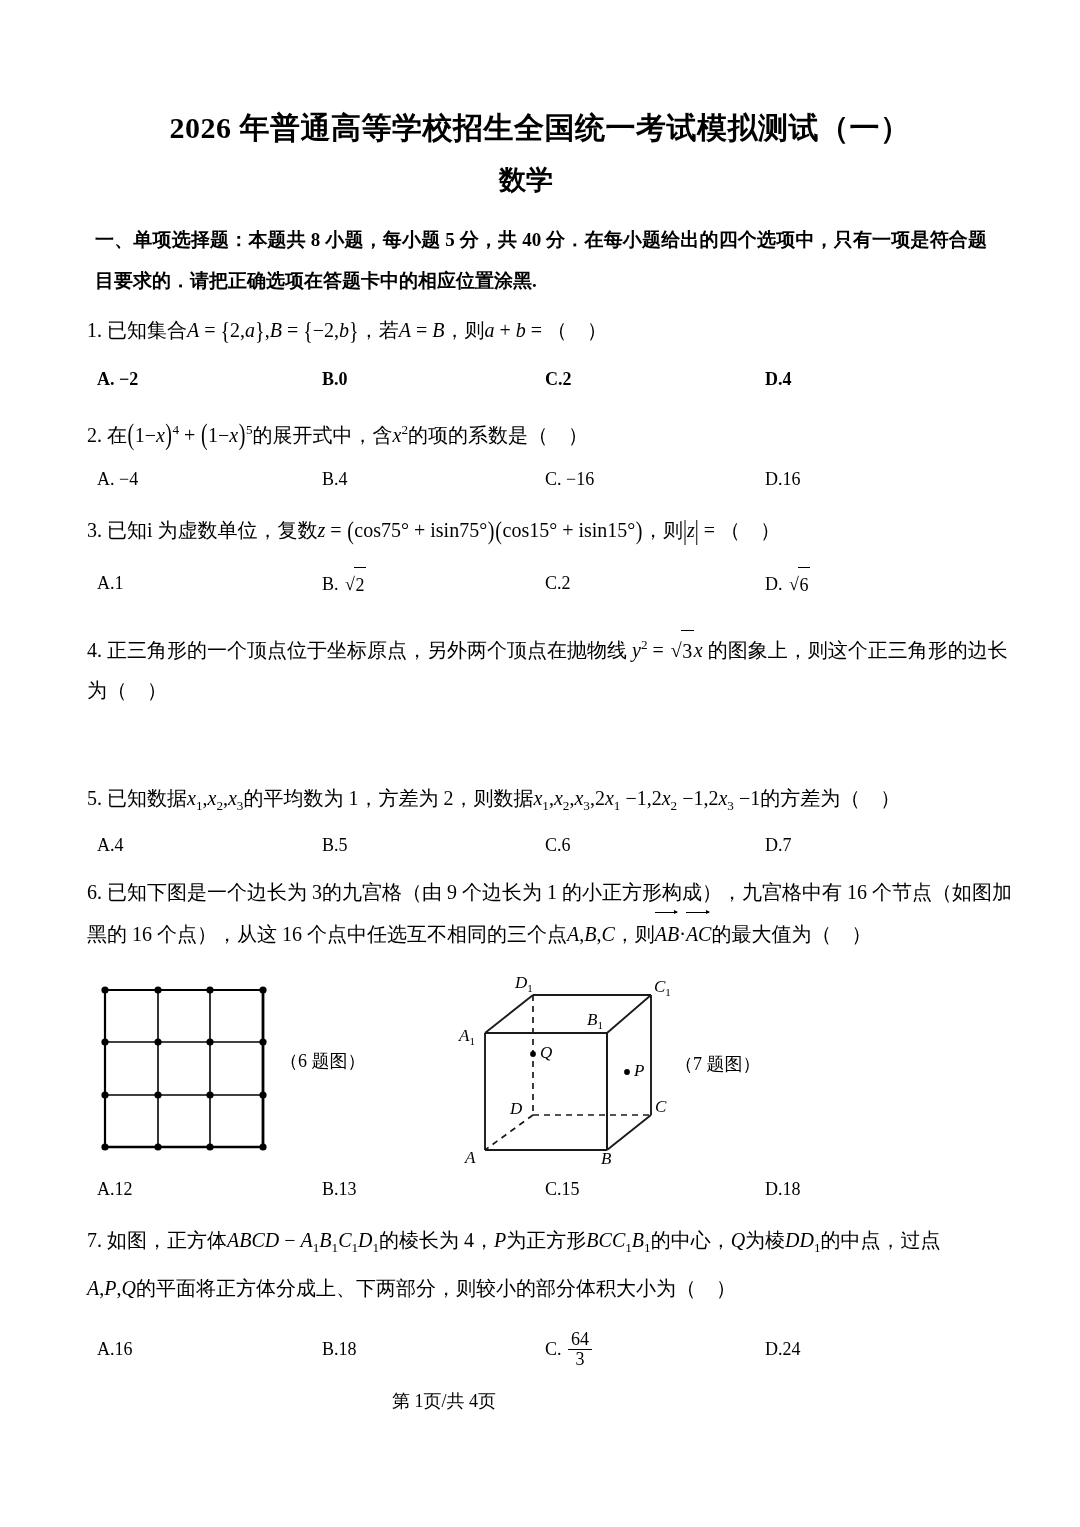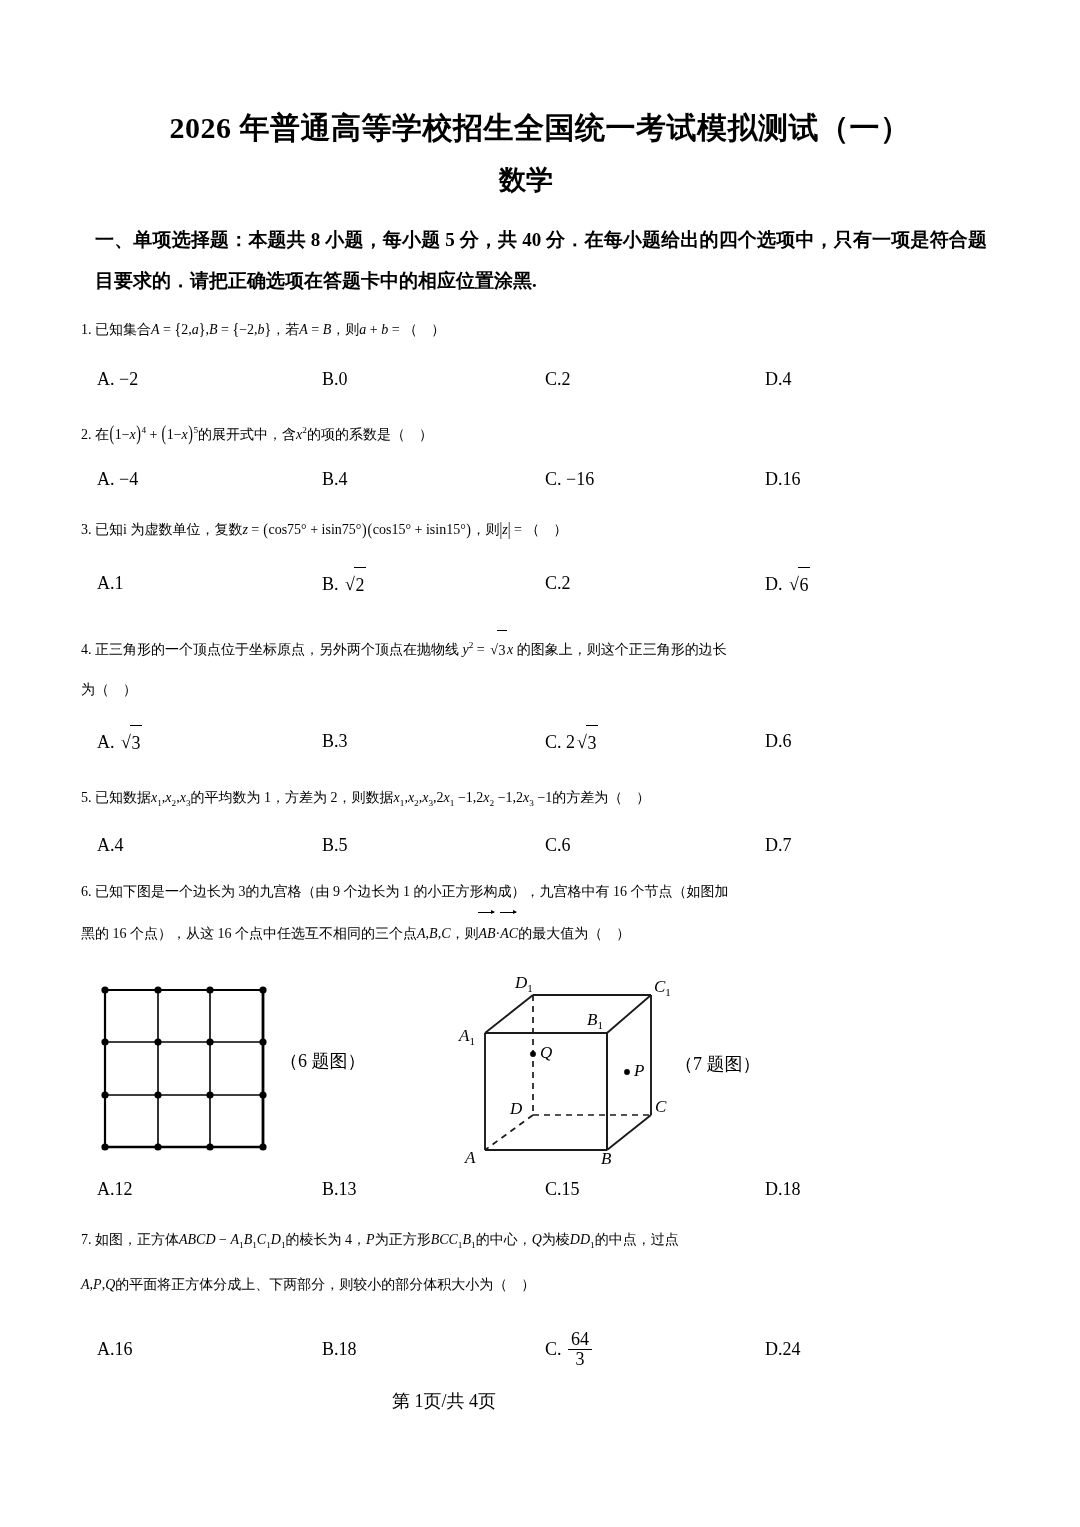--- a/index.html
+++ b/index.html
@@ -48,23 +48,23 @@
     width: 892px;
     font-size: 19px;
     font-weight: bold;
     line-height: 41px;
     text-align: justify;
   }
 
   
   .q {
     position: absolute;
-    left: 81px;
+    left: 87px;
     width: 892px;
-    font-size: 14px;
+    font-size: 20px;
     line-height: 40px;
   }
   .q .qline { display: block; white-space: nowrap; }
 
   
   .opts {
     position: absolute;
     left: 95px;
     width: 892px;
     height: 34px;
@@ -192,21 +192,21 @@
   <div class="doc-subtitle">数学</div>
 
   <div class="section-note">一、单项选择题：本题共 8 小题，每小题 5 分，共 40 分．在每小题给出的四个选项中，只有一项是符合题目要求的．请把正确选项在答题卡中的相应位置涂黑.</div>
 
   <div class="q" style="top:310px;">
     <span class="qline">
       <span>1.</span>
       <span>已知集合</span><span><span class="mi">A</span><span class="mn"> = </span><span class="setbrace">{</span><span class="mn">2,</span><span class="mi">a</span><span class="setbrace">}</span><span class="mn">,</span><span class="mi">B</span><span class="mn"> = </span><span class="setbrace">{</span><span class="mn">−2,</span><span class="mi">b</span><span class="setbrace">}</span></span><span>，若</span><span><span class="mi">A</span><span class="mn"> = </span><span class="mi">B</span></span><span>，则</span><span><span class="mi">a</span><span class="mn"> + </span><span class="mi">b</span><span class="mn"> = </span></span><span>（　）</span>
     </span>
   </div>
-  <div class="opts" style="top:362px;">
+  <div class="opts" style="top:362px;font-weight:bold;">
     <span class="opt a"><span class="lbl">A.</span> <span>−2</span></span>
     <span class="opt b"><span class="lbl">B.</span><span>0</span></span>
     <span class="opt c"><span class="lbl">C.</span><span>2</span></span>
     <span class="opt d"><span class="lbl">D.</span><span>4</span></span>
   </div>
 
   <div class="q" style="top:410px;">
     <span class="qline">
       <span>2.</span>
       <span>在</span><span><span class="bigparen">(</span><span class="mn">1−</span><span class="mi">x</span><span class="bigparen">)</span><span class="supn">4</span><span class="mn"> + </span><span class="bigparen">(</span><span class="mn">1−</span><span class="mi">x</span><span class="bigparen">)</span><span class="supn">5</span></span><span>的展开式中，含</span><span><span class="mi">x</span><span class="supn">2</span></span><span>的项的系数是（　）</span>
@@ -237,30 +237,20 @@
   </div>
 
   <div class="q" style="top:625px;">
     <span class="qline">
       <span>4.</span>
       <span>正三角形的一个顶点位于坐标原点，另外两个顶点在抛物线</span>
       <span><span class="mi">y</span><span class="supn">2</span><span class="mn"> = </span><span class="sqrt"><span class="rad">√</span><span class="radicand">3</span></span><span class="mi">x</span></span>
       <span>的图象上，则这个正三角形的边长</span>
     </span>
     <span class="qline">为（　）</span>
-  </div>
-  <div class="opts" style="top:724px;">
-    <span class="opt a"><span class="lbl">A.</span>
-      <span class="sqrt"><span class="rad">√</span><span class="radicand">3</span></span>
-    </span>
-    <span class="opt b"><span class="lbl">B.</span><span>3</span></span>
-    <span class="opt c"><span class="lbl">C.</span>
-      <span class="mn">2</span><span class="sqrt"><span class="rad">√</span><span class="radicand">3</span></span>
-    </span>
-    <span class="opt d"><span class="lbl">D.</span><span>6</span></span>
   </div>
 
   <div class="q" style="top:778px;">
     <span class="qline">
       <span>5.</span>
       <span>已知数据</span><span><span class="mi">x</span><span class="sub">1</span><span class="mn">,</span><span class="mi">x</span><span class="sub">2</span><span class="mn">,</span><span class="mi">x</span><span class="sub">3</span></span><span>的平均数为 1，方差为 2，则数据</span><span><span class="mi">x</span><span class="sub">1</span><span class="mn">,</span><span class="mi">x</span><span class="sub">2</span><span class="mn">,</span><span class="mi">x</span><span class="sub">3</span><span class="mn">,2</span><span class="mi">x</span><span class="sub">1</span><span class="mn"> −1,2</span><span class="mi">x</span><span class="sub">2</span><span class="mn"> −1,2</span><span class="mi">x</span><span class="sub">3</span><span class="mn"> −1</span></span><span>的方差为（　）</span>
     </span>
   </div>
   <div class="opts" style="top:828px;">
     <span class="opt a"><span class="lbl">A.</span><span>4</span></span>

